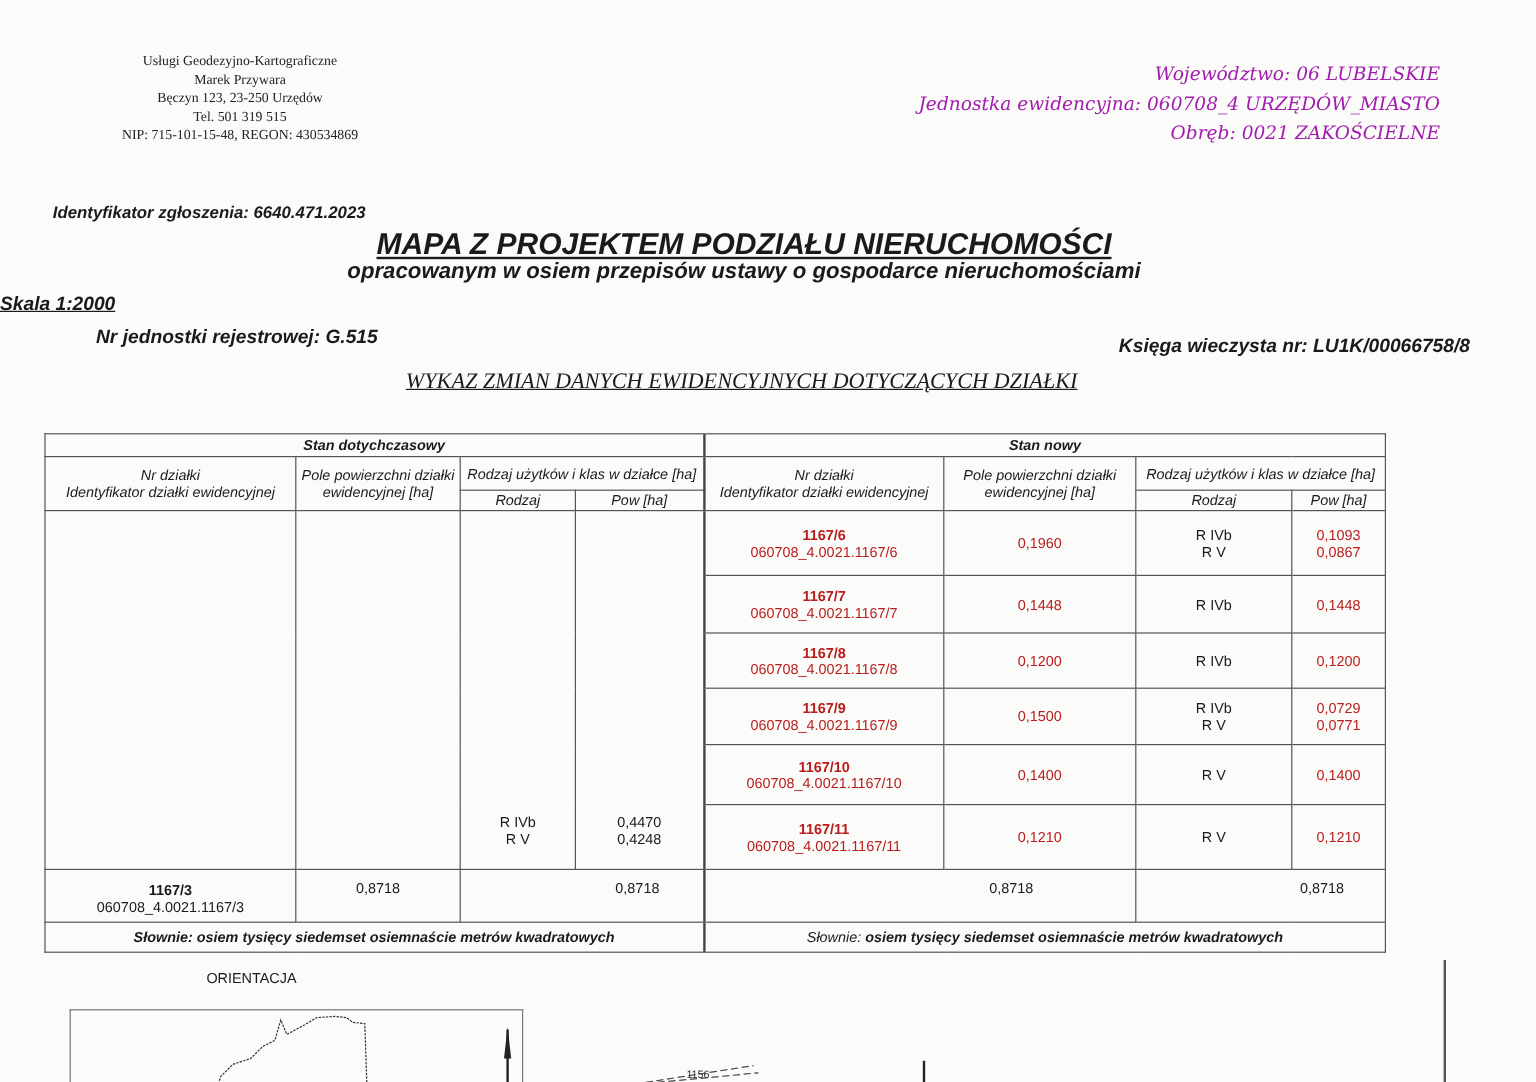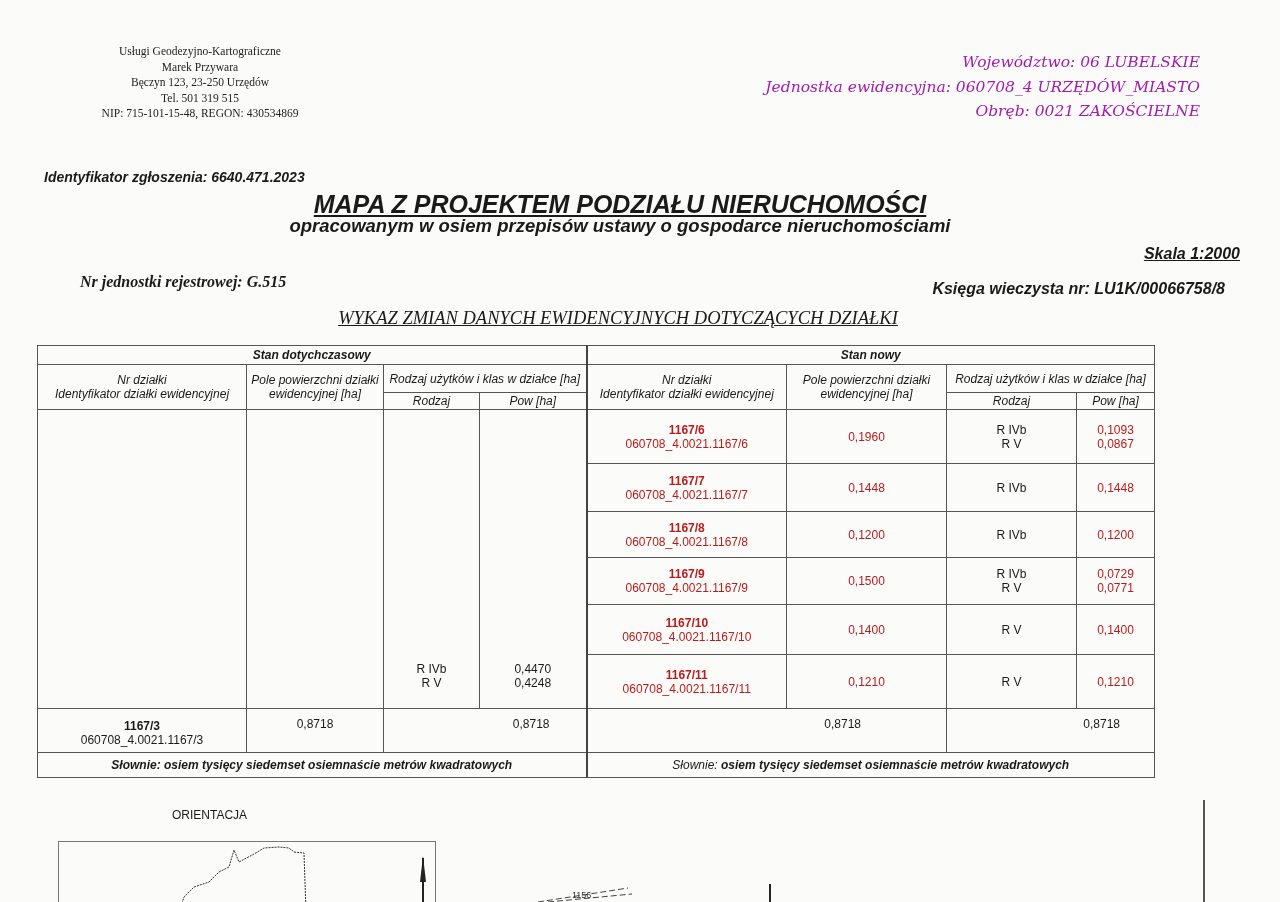--- a/index.html
+++ b/index.html
@@ -9,28 +9,28 @@
     font-family:"Liberation Sans", sans-serif;
   }
   .abs { position:absolute; }
   .company { left:60px; top:44px; width:280px; text-align:center;
     font-family:"Liberation Serif", serif; font-size:11.5px; line-height:15.5px; color:#222; }
   .location { right:80px; top:50px; text-align:right;
     font-family:"DejaVu Serif", serif; font-style:italic; font-size:15.5px; line-height:24.5px; color:#a21caf; }
   .ident-zgl { left:44px; top:169px; font-weight:bold; font-style:italic; font-size:14px; }
   .title1 { left:0; width:1240px; top:190px; text-align:center; font-weight:bold; font-style:italic; font-size:25px;text-decoration:underline; }
   .title2 { left:0; width:1240px; top:215px; text-align:center; font-weight:bold; font-style:italic; font-size:18.5px; }
-  .scale { left:0; width:1240px; top:245px; text-align:right; font-weight:bold; font-style:italic; font-size:16px; }
+  .scale { left:0; width:1240px; top:245px; text-align:left; font-weight:bold; font-style:italic; font-size:16px; }
   .scale span { text-decoration:underline; }
-  .nr-jedn { left:80px; top:273px; font-weight:bold; font-style:italic; font-size:16px;font-family:Liberation Serif, serif; }
+  .nr-jedn { left:80px; top:273px; font-weight:bold; font-style:italic; font-size:16px; }
   .kw { right:55px; top:280px; font-weight:bold; font-style:italic; font-size:16px; }
   .wykaz { left:0; width:1236px; top:308px; text-align:center;
     font-family:"Liberation Serif", serif; font-style:italic; font-size:18.5px; text-decoration:underline; }
 
-  table.main { position:absolute; left:37px; top:345px; border-collapse:collapse; table-layout:fixed;border-radius:28px; }
+  table.main { position:absolute; left:37px; top:361px; border-collapse:collapse; table-layout:fixed;border-radius:28px; }
   table.main td { border:1px solid #555; text-align:center; vertical-align:middle; font-size:12px; padding:0 3px; }
   .hdr { font-style:italic; line-height:14px; }
   .sect { font-weight:bold; font-style:italic; height:18px; }
   .red { color:#b91c1c; }
   .bold { font-weight:bold; }
   .slownie { font-style:italic; font-size:11.5px; height:24px; }
   .slownie b { font-weight:bold; }
   .sep { border-left:2px solid #444 !important; }
 
   .orient-title { left:172px; top:808px; font-size:12px; }

